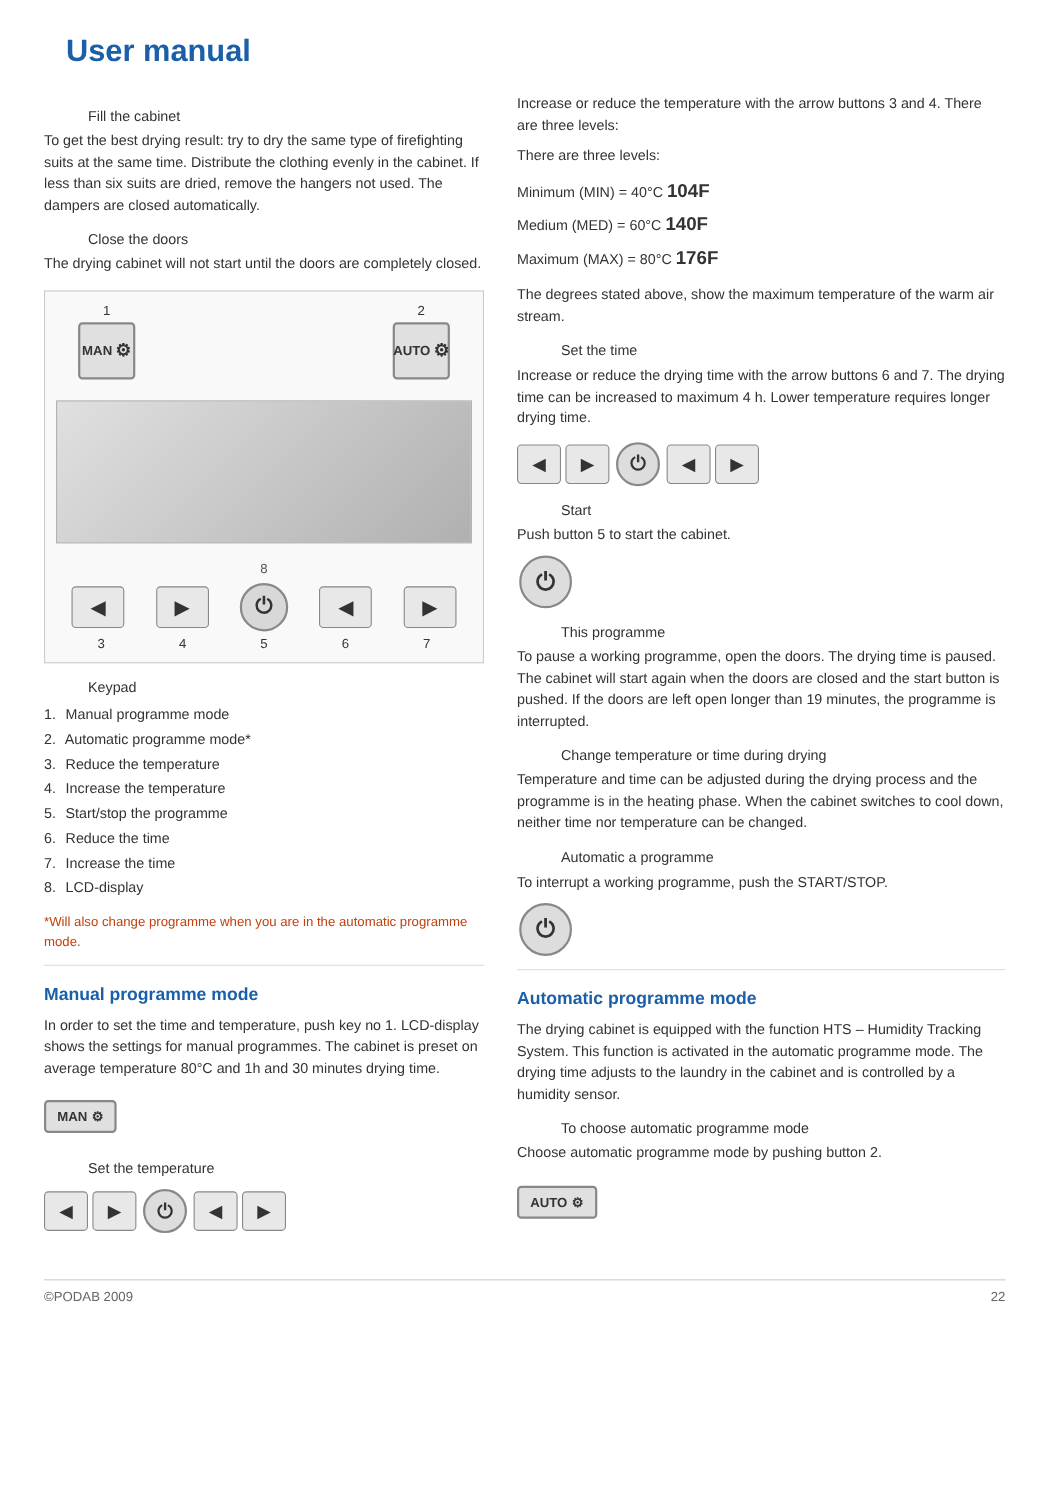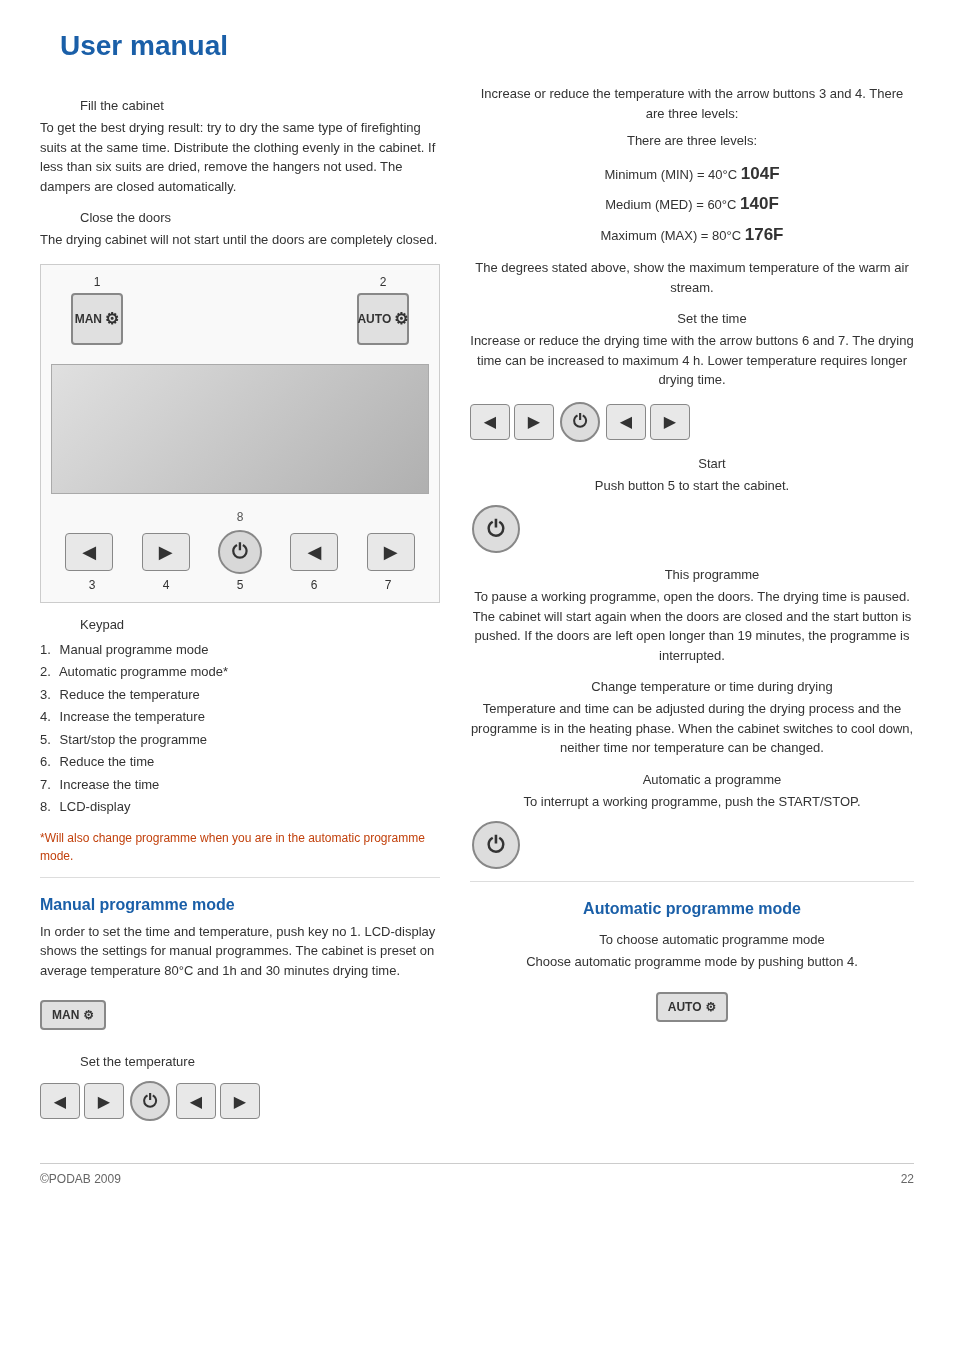--- a/index.html
+++ b/index.html
@@ -23,21 +23,20 @@
     .two-col {
       display: flex;
       gap: 30px;
     }
     .col-left {
       flex: 0 0 400px;
       width: 400px;
     }
     .col-right {
       flex: 1;
-      text-align: center;
     }
     .section-heading {
       font-weight: normal;
       margin-bottom: 5px;
       margin-top: 14px;
       padding-left: 40px;
     }
     p {
       line-height: 1.5;
       margin-bottom: 8px;
@@ -400,23 +399,24 @@
     <div class="section-heading">Automatic a programme</div>
     <p>To interrupt a working programme, push the START/STOP.</p>
 
     <div style="margin:10px 0;">
       <div class="btn-center-power" style="width:48px;height:48px;font-size:22px;">⏻</div>
     </div>
 
     <hr class="divider">
 
     <div class="blue-heading">Automatic programme mode</div>
+    <p>The drying cabinet is equipped with the function HTS – Humidity Tracking System. This function is activated in the automatic programme mode. The drying time adjusts to the laundry in the cabinet and is controlled by a humidity sensor.</p>
 
     <div class="section-heading">To choose automatic programme mode</div>
-    <p>Choose automatic programme mode by pushing button 4.</p>
+    <p>Choose automatic programme mode by pushing button 2.</p>
 
     <div style="margin:10px 0;">
       <div class="auto-btn">
         <span>AUTO</span>
         <span>⚙</span>
       </div>
     </div>
 
   </div>
 </div>

